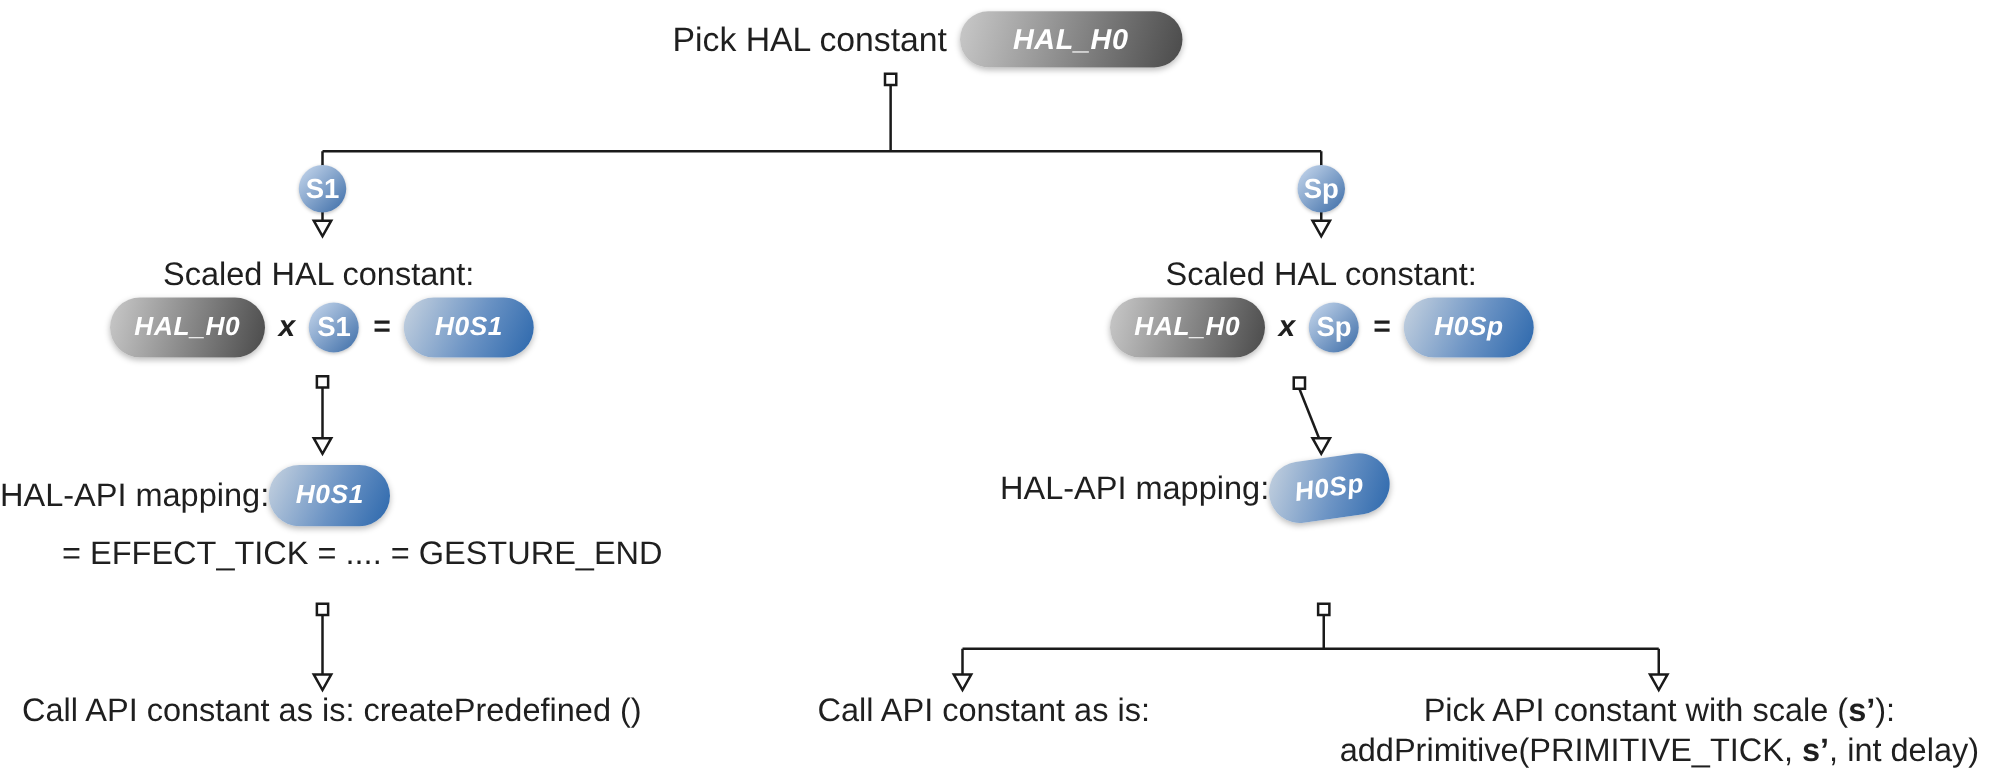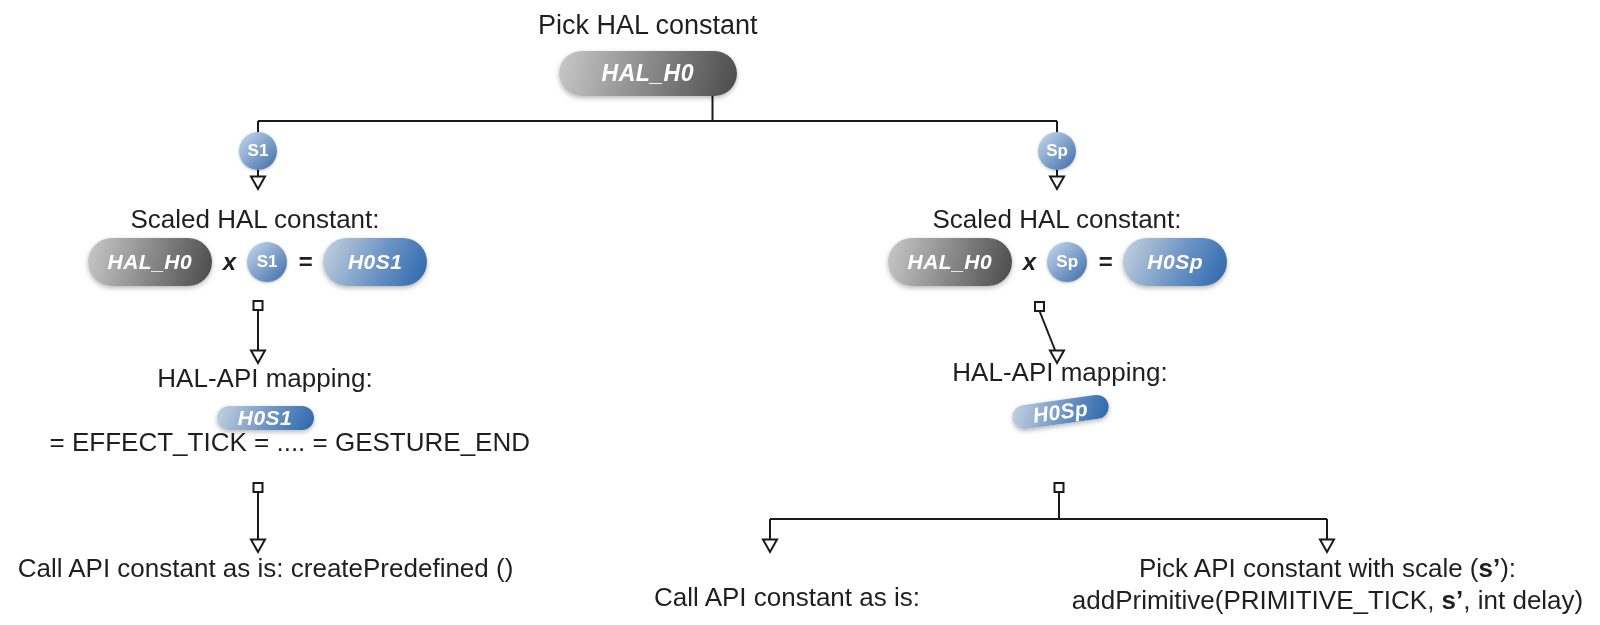--- a/index.html
+++ b/index.html
@@ -22,34 +22,34 @@
   .pill.gray { background:linear-gradient(105deg, var(--gray-pill-start,#c9c9c9), var(--gray-pill-end,#4a4a4a)); }
   .pill.blue { background:linear-gradient(115deg, var(--blue-pill-start,#c7d3e0) 0%, #6b93c4 55%, var(--blue-pill-end,#2b67ac) 100%); }
   .pill.top { width:178px; height:45px; font-size:23px; }
   .pill.sm  { width:124px; height:48px; font-size:21px; }
   .pill.res { width:104px; height:48px; font-size:21px; }
   .pill.map { width:97px;  height:49px; font-size:21px; }
   .pill.tilt { transform:rotate(-8deg); }
 
   .circle {
     display:flex; align-items:center; justify-content:center;
-    border-radius:50%; color:#fff; font-weight:700; font-size:17px;
+    border-radius:50%; color:#fff; font-weight:700; font-size:22px;
     background:linear-gradient(135deg, var(--circle-start,#bccfe7) 10%, var(--circle-end,#4a77ae) 90%);
     box-shadow:0 1px 3px rgba(0,0,0,0.25);
   }
   .badge { width:38px; height:38px; }
   .row-circle { width:40px; height:40px; flex:0 0 auto; }
 
-  .top-row { display:flex; align-items:center; gap:10px; left:538px; top:9px;flex-direction:column; }
+  .top-row { display:flex; align-items:center; gap:10px; left:538px; top:9px; }
   .top-row .txt { font-size:27px; white-space:nowrap; }
 
   .formula-row { display:flex; align-items:center; justify-content:center; gap:11px; height:48px; }
   .op { font-weight:700; font-style:italic; font-size:24px; color:var(--ink,#1f1f1f); }
 
-  .mapping-row { display:flex; align-items:center; justify-content:center; gap:12px; height:52px;flex-direction:column; }
+  .mapping-row { display:flex; align-items:center; height:52px; }
   .mapping-row .txt { white-space:nowrap; }
 
   .b { font-weight:700; }
 </style>
 </head>
 <body>
 
 <div class="canvas">
 
   <svg class="wires" width="1600" height="625" viewBox="0 0 1600 625">
@@ -122,21 +122,21 @@
     <span class="op">=</span>
     <div class="pill blue res">H0Sp</div>
   </div>
 
   <div class="abs mapping-row" style="left:800px; top:364px; width:520px;">
     <div class="txt">HAL-API mapping:</div>
     <div class="pill blue map tilt">H0Sp</div>
   </div>
 
 
-  <div class="abs txt center" style="left:532px; top:552px; width:510px;margin-top:29px;">
+  <div class="abs txt center" style="left:532px; top:552px; width:510px;">
     <div>Call API constant as is:</div>
   </div>
 
   <div class="abs txt center" style="left:1055px; top:552px; width:545px;">
     <div><span>Pick API constant with scale (</span><span class="b">s’</span><span>):</span></div>
     <div><span>addPrimitive(PRIMITIVE_TICK, </span><span class="b">s’</span><span>, int delay)</span></div>
   </div>
 
 </div>
 

